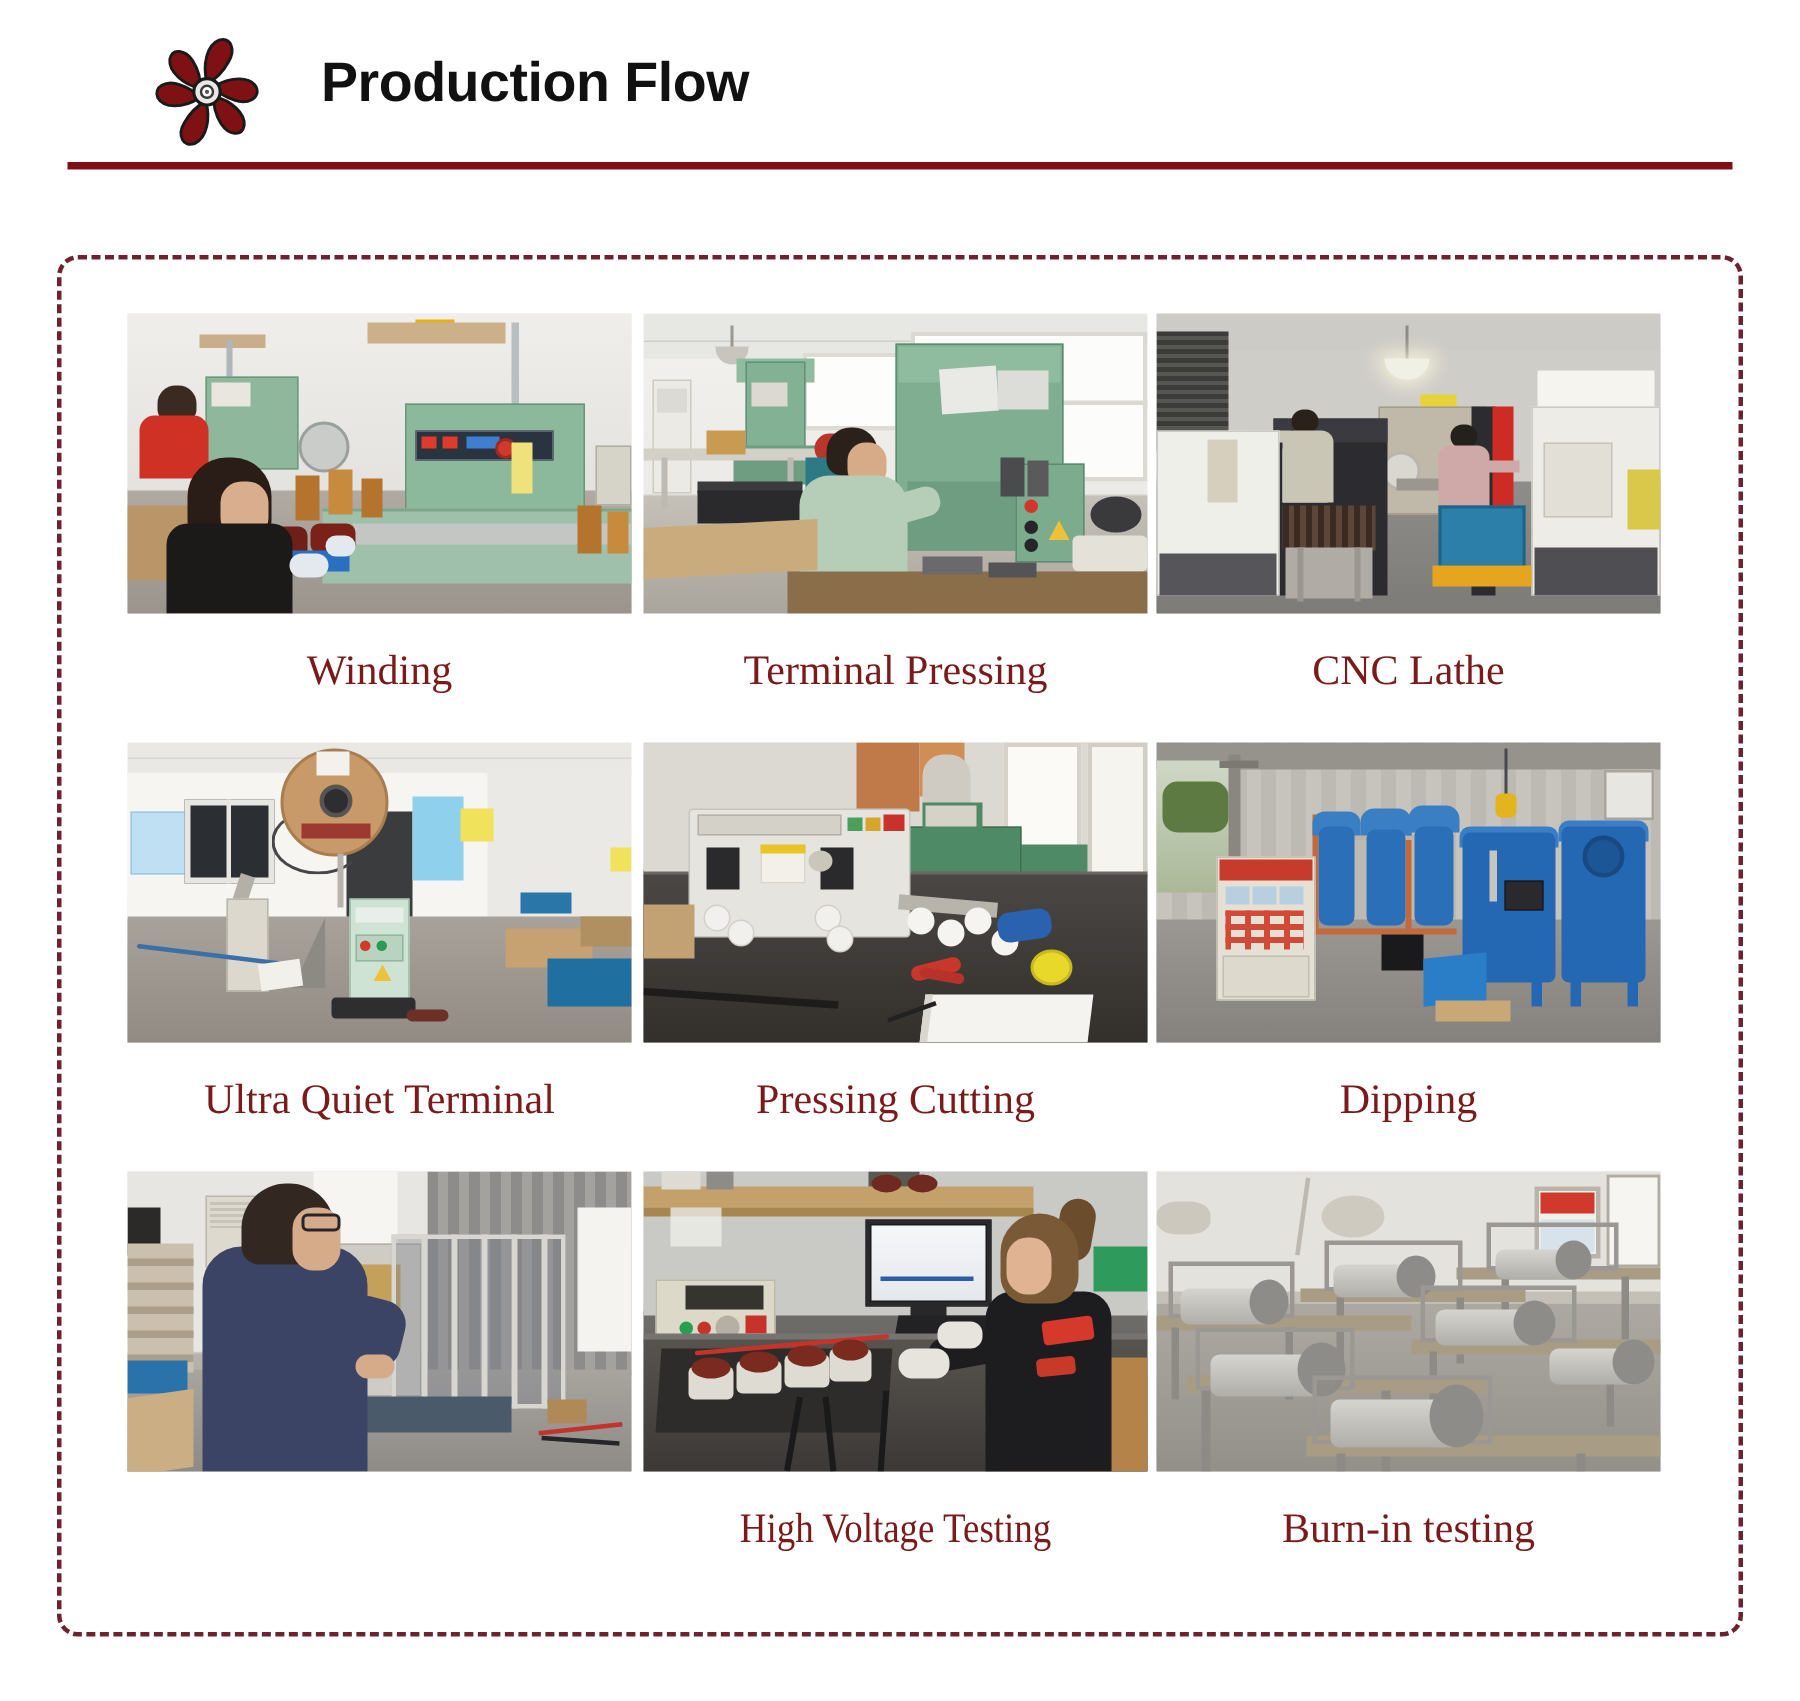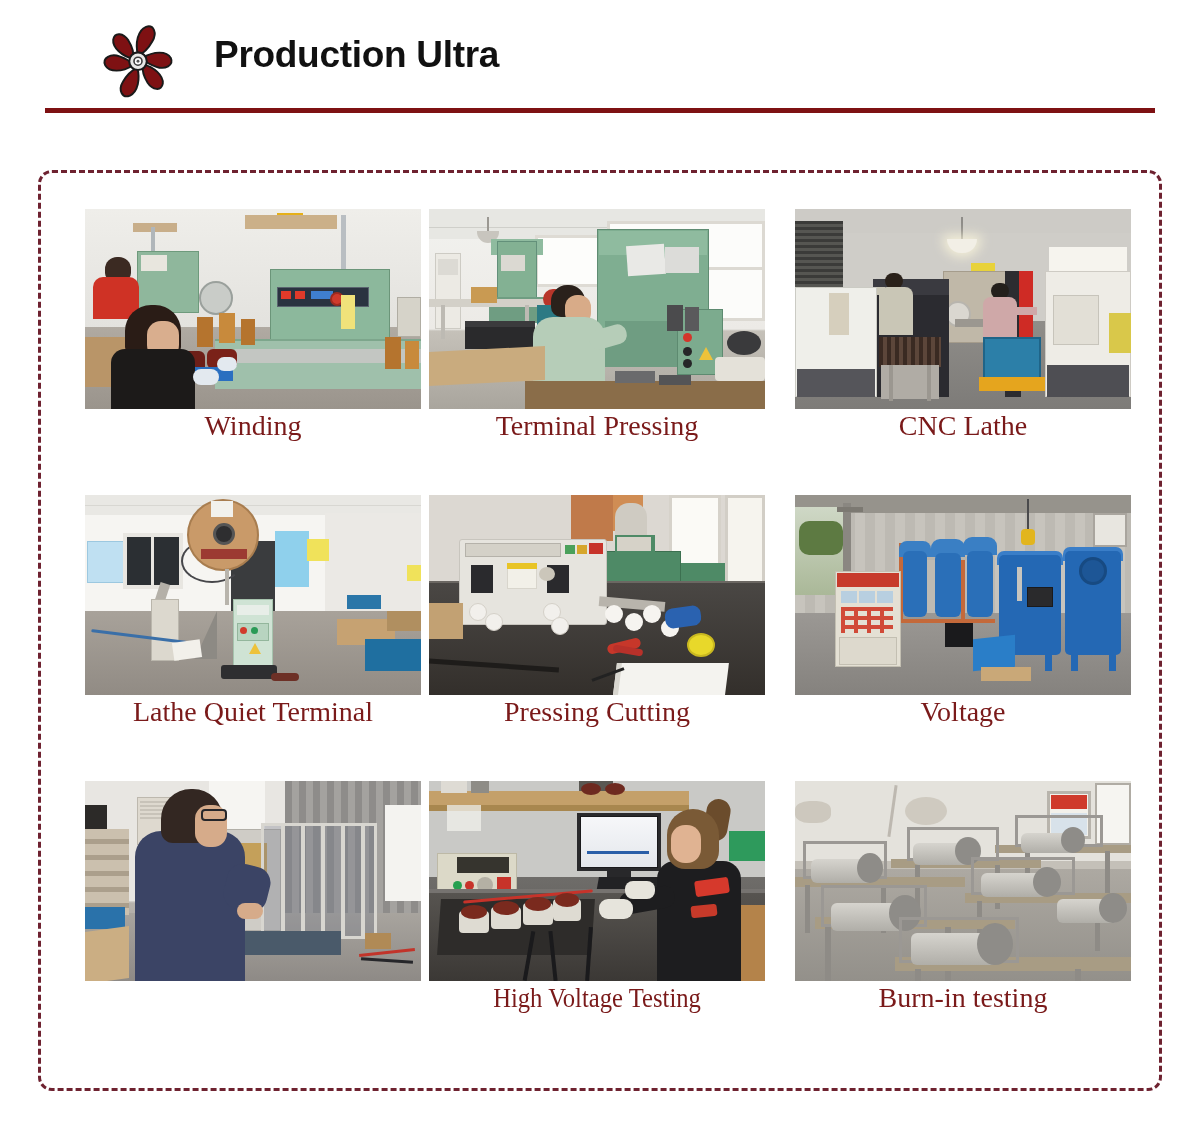--- a/index.html
+++ b/index.html
@@ -64,32 +64,33 @@
     width: 1028px;
   }
   .row { position: relative; height: 286px; }
   .cell {
     position: absolute;
     top: 0;
     width: 336px;
   }
   .cell.c0 { left: 0px; }
   .cell.c1 { left: 344px; }
-  .cell.c2 { left: 710px; }
+  .cell.c2 { left: 686px; }
 
   .photo {
     position: relative;
     width: 336px;
     height: 200px;
     overflow: hidden;
     background: #9aa0a4;
   }
   .photo > * { position: absolute; }
 
   .caption {
+    margin-top: 22px;
     text-align: center;
     font-family: "Liberation Serif", serif;
     font-size: 28px;
     color: #7a1a1a;
     line-height: 34px;
     white-space: nowrap;
   }
   .cap-cond {
     font-family: "Liberation Serif", serif;
     transform: scaleX(0.88);
@@ -512,21 +513,21 @@
         <path d="M49 57 C53 71 50 87 40 92 C30 96 25 85 31 75 C36 66 43 60 49 57 Z"></path>
         <path d="M44 54 C30 63 14 63 9 54 C5 45 16 39 27 43 C36 46 41 50 44 54 Z"></path>
         <path d="M44 46 C30 43 18 32 19 22 C21 12 32 14 38 23 C43 31 45 39 44 46 Z"></path>
       </g>
       <circle cx="50" cy="49" r="11" fill="#e8e8e6" stroke="#1a1a1a" stroke-width="2.6"></circle>
       <circle cx="50" cy="49" r="5" fill="#ffffff" stroke="#3a3a3a" stroke-width="2"></circle>
       <circle cx="50" cy="49" r="1.8" fill="#555"></circle>
     </svg>
   </div>
 
-  <div class="page-title">Production Ultra</div>
+  <div class="page-title">Production Flow</div>
 
   <div class="title-rule"></div>
 </div>
 
 <div class="flow-frame">
   <div class="grid">
 
     <div class="row">
 
       <div class="cell c0">
@@ -697,21 +698,21 @@
             <div class="blk mwarn"></div>
           <div class="blk base"></div>
           <div class="blk crate1"></div>
             <div class="blk box1"></div>
             <div class="blk box2"></div>
             <div class="blk crate2"></div>
           <div class="blk cable"></div>
             <div class="blk dbris"></div>
             <div class="blk wp"></div>
         </div>
-        <div class="caption">Lathe Quiet Terminal</div>
+        <div class="caption">Ultra Quiet Terminal</div>
       </div>
 
       <div class="cell c1">
         <div class="photo p5">
           <div class="blk wallbg"></div>
           <div class="blk colm"></div>
             <div class="blk colm2"></div>
           <div class="blk winR"></div>
             <div class="blk winR2"></div>
           <div class="blk tank"></div>
@@ -790,21 +791,21 @@
           <div class="blk cab"></div>
             <div class="blk cabhdr"></div>
           <div class="blk cabp1"></div>
             <div class="blk cabp2"></div>
             <div class="blk cabp3"></div>
           <div class="blk cabled"></div>
             <div class="blk cabd"></div>
           <div class="blk blue-b"></div>
             <div class="blk cardb"></div>
         </div>
-        <div class="caption">Voltage</div>
+        <div class="caption">Dipping</div>
       </div>
 
     </div>
 
     <div class="row">
 
       <div class="cell c0">
         <div class="photo p7">
           <div class="blk wall"></div>
           <div class="blk winR"></div>

